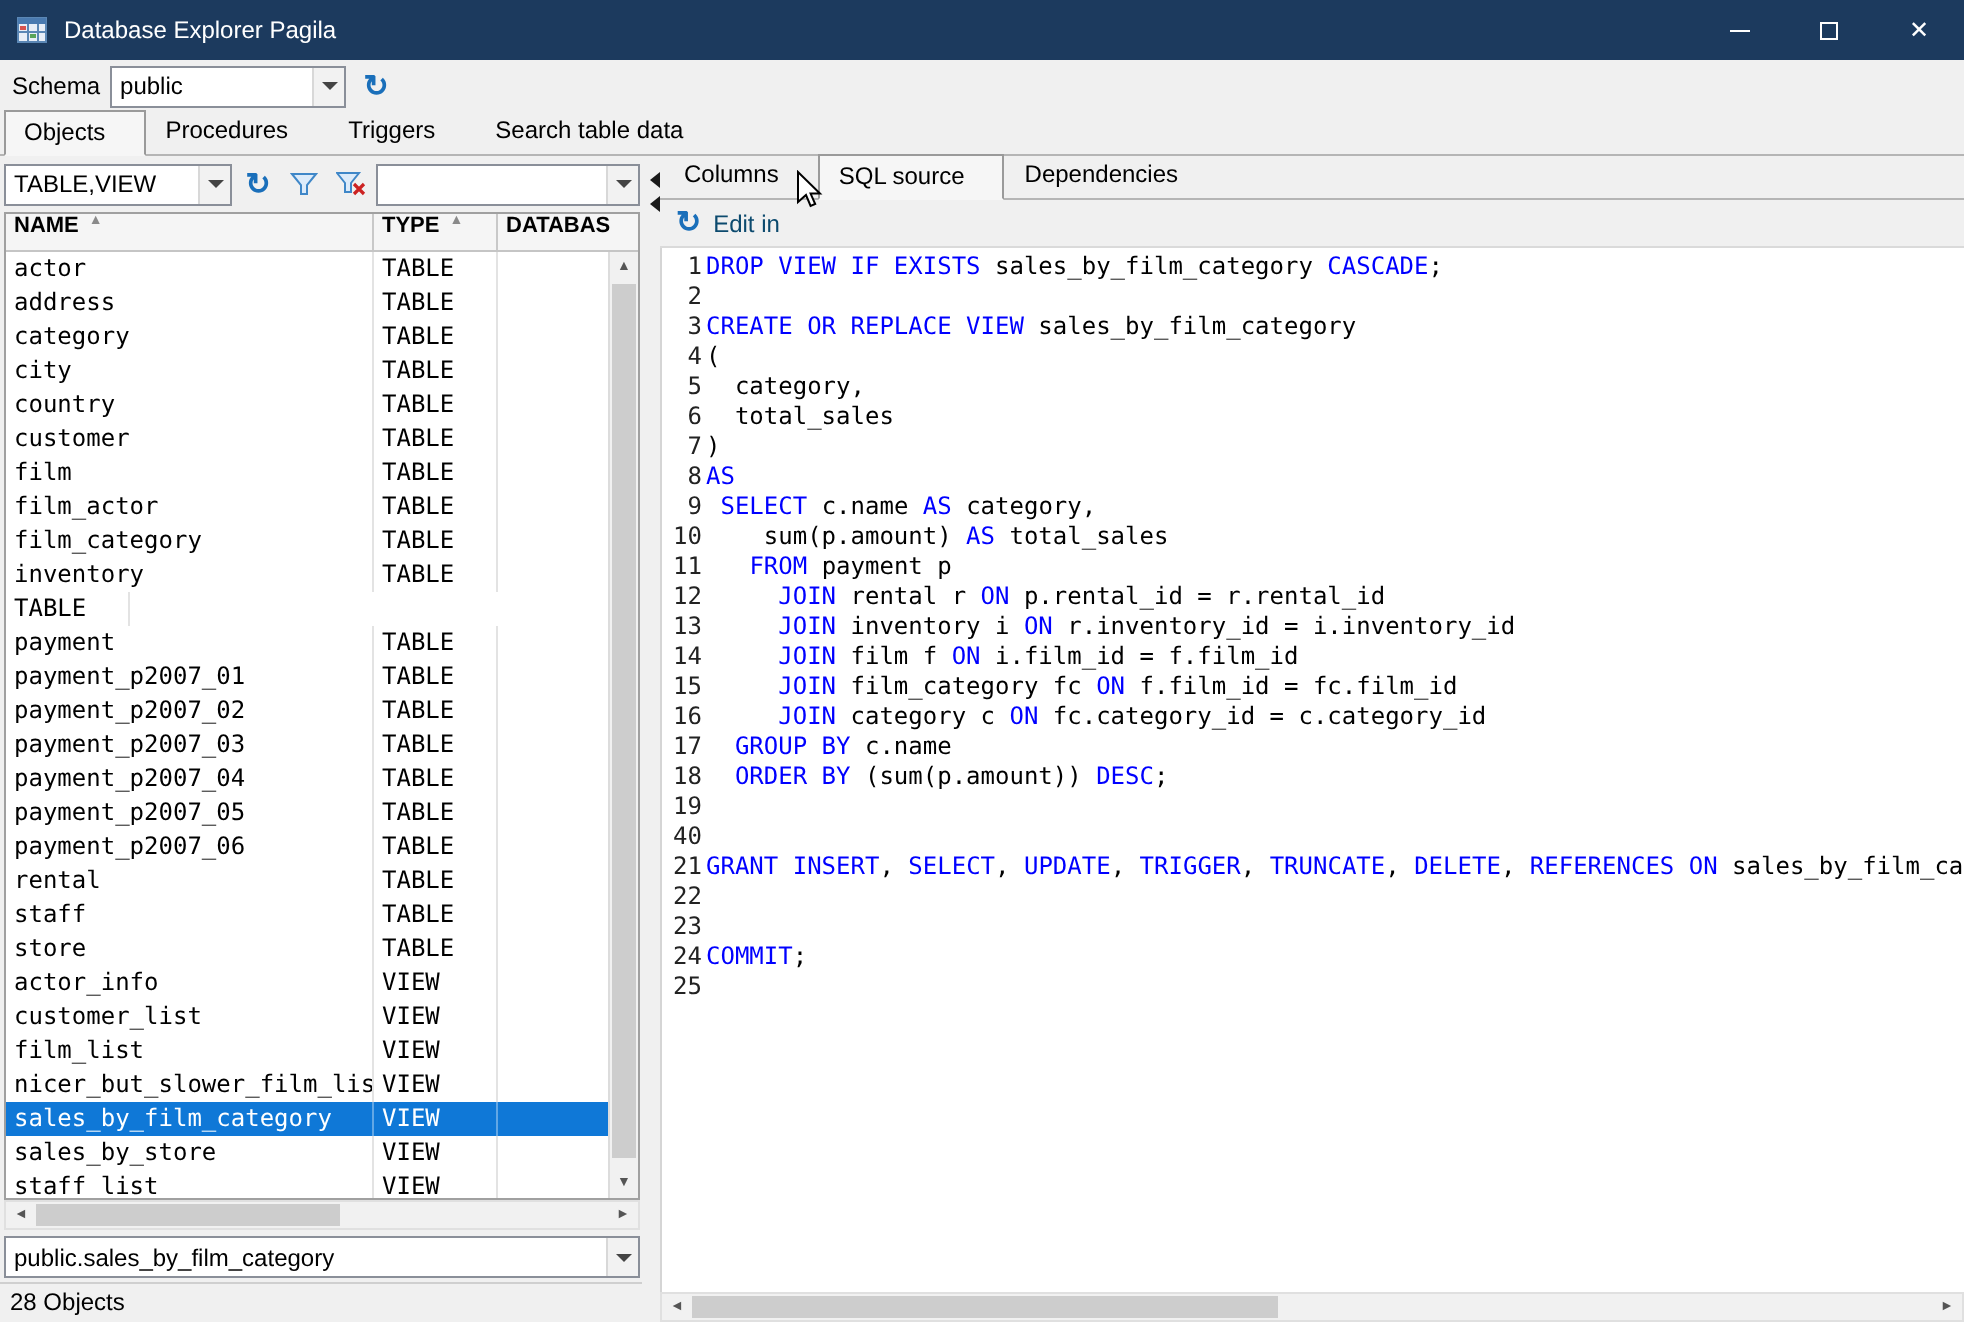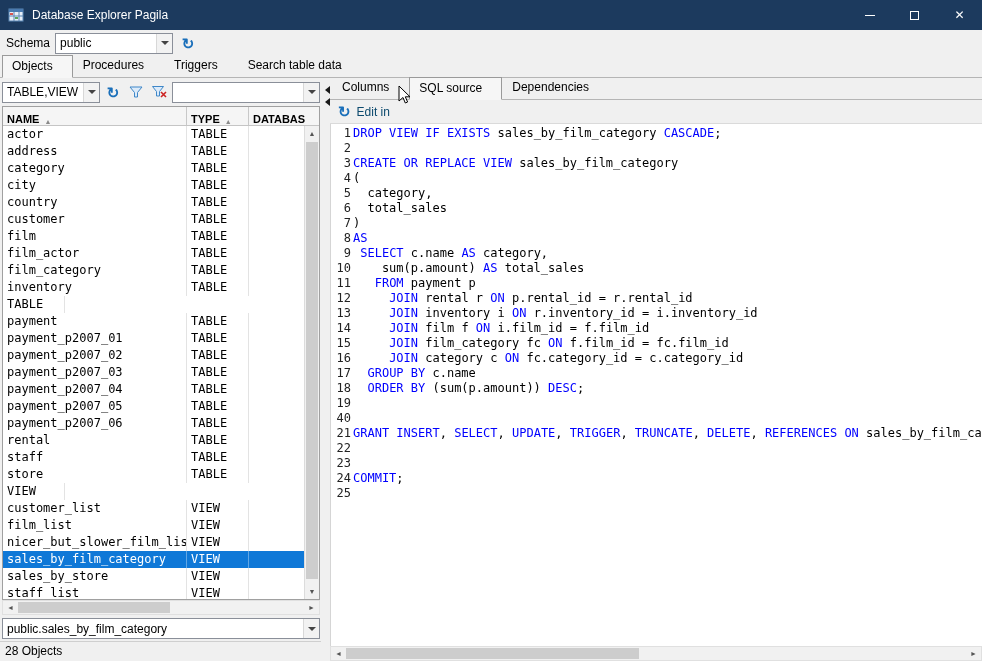--- a/index.html
+++ b/index.html
@@ -35,26 +35,26 @@
   
   .tabs-row{display:flex;align-items:flex-end;padding-left:2px;border-bottom:1px solid #b5b5b5;flex:0 0 auto}
   .main-tabs{height:22px}
   .tab{padding:3px 19px 4px 9px;border:1px solid transparent;white-space:nowrap}
   .tab.active{background:#f6f6f6;border-color:#9a9a9a;border-bottom-color:#f6f6f6;margin-bottom:-1px}
 
   
   .content{flex:1;display:flex;min-height:0}
   .left-panel{width:321px;flex:0 0 321px;display:flex;flex-direction:column;padding:2px 1px 0 2px;min-height:0}
   .filter-row{height:24px;display:flex;align-items:center;gap:3px;margin-bottom:2px;flex:0 0 auto}
-  .type-combo{width:98px}
+  .type-combo{width:114px}
   .name-combo{flex:1}
 
   .obj-table{flex:1;position:relative;border:1px solid #a0a0a0;background:#fff;min-height:0;overflow:hidden}
   .thead{height:19px;display:flex;background:#f5f5f5;border-bottom:1px solid #c5c5c5;font-weight:bold;font-size:11px}
-  .th{display:flex;align-items:flex-end;padding:0 4px;border-right:1px solid #c8c8c8}
+  .th{display:flex;align-items:flex-start;padding:0 4px;border-right:1px solid #c8c8c8}
   .c-name{width:184px;flex:0 0 184px}
   .c-type{width:62px;flex:0 0 62px}
   .c-db{flex:1;border-right:none;overflow:hidden}
   .sort{font-size:7px;color:#8a8a8a;margin-left:5px}
   .tbody{position:absolute;top:19px;left:0;right:15px;bottom:0;overflow:hidden;font-family:"DejaVu Sans Mono",monospace;font-size:12px}
   .trow{height:17px;display:flex;align-items:flex-end}
   .trow .cell{padding:0 4px;height:17px;line-height:17px;overflow:hidden;white-space:nowrap;border-right:1px solid #e3e3e3}
   .trow .c-db{border-right:none}
   .trow.selected{background:var(--sel);color:#fff}
   .trow.selected .cell{border-right-color:rgba(255,255,255,.35)}
@@ -277,20 +277,21 @@
               <div class="cell c-name">staff</div>
               <div class="cell c-type">TABLE</div>
               <div class="cell c-db"></div>
             </div>
             <div class="trow">
               <div class="cell c-name">store</div>
               <div class="cell c-type">TABLE</div>
               <div class="cell c-db"></div>
             </div>
             <div class="trow">
+              <div class="cell c-name">actor_info</div>
               <div class="cell c-type">VIEW</div>
               <div class="cell c-db"></div>
             </div>
             <div class="trow">
               <div class="cell c-name">customer_list</div>
               <div class="cell c-type">VIEW</div>
               <div class="cell c-db"></div>
             </div>
             <div class="trow">
               <div class="cell c-name">film_list</div>

